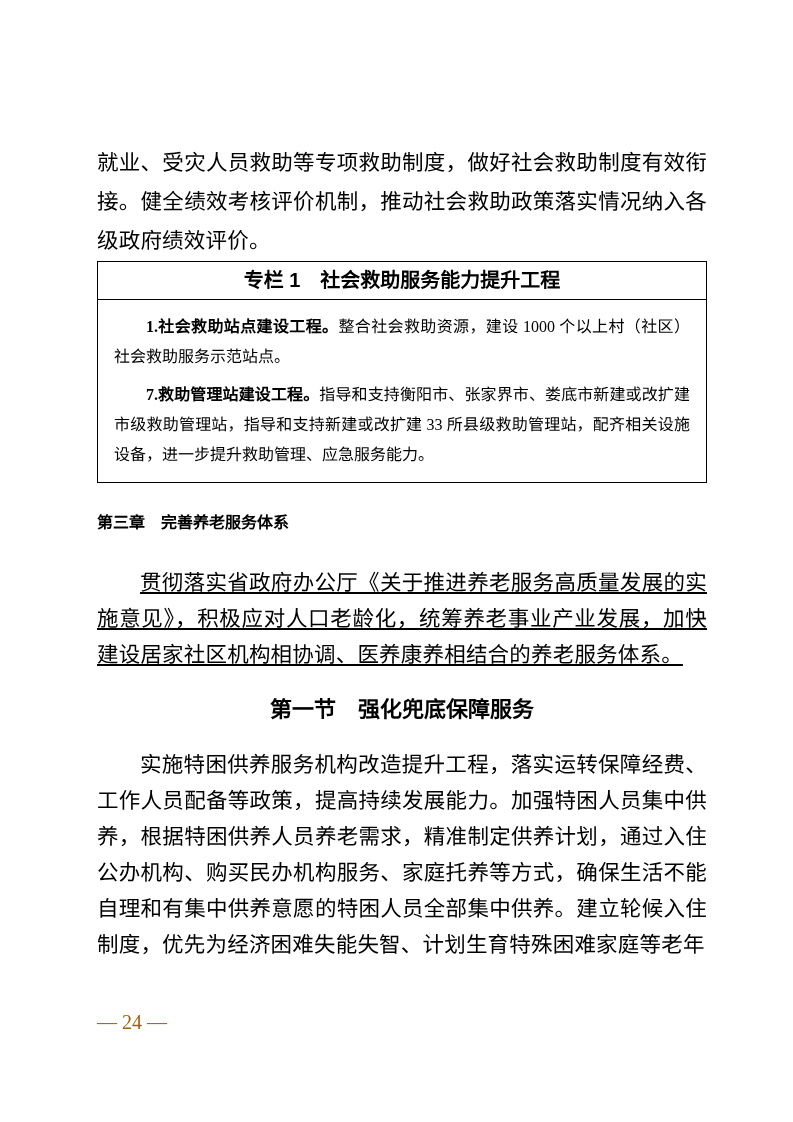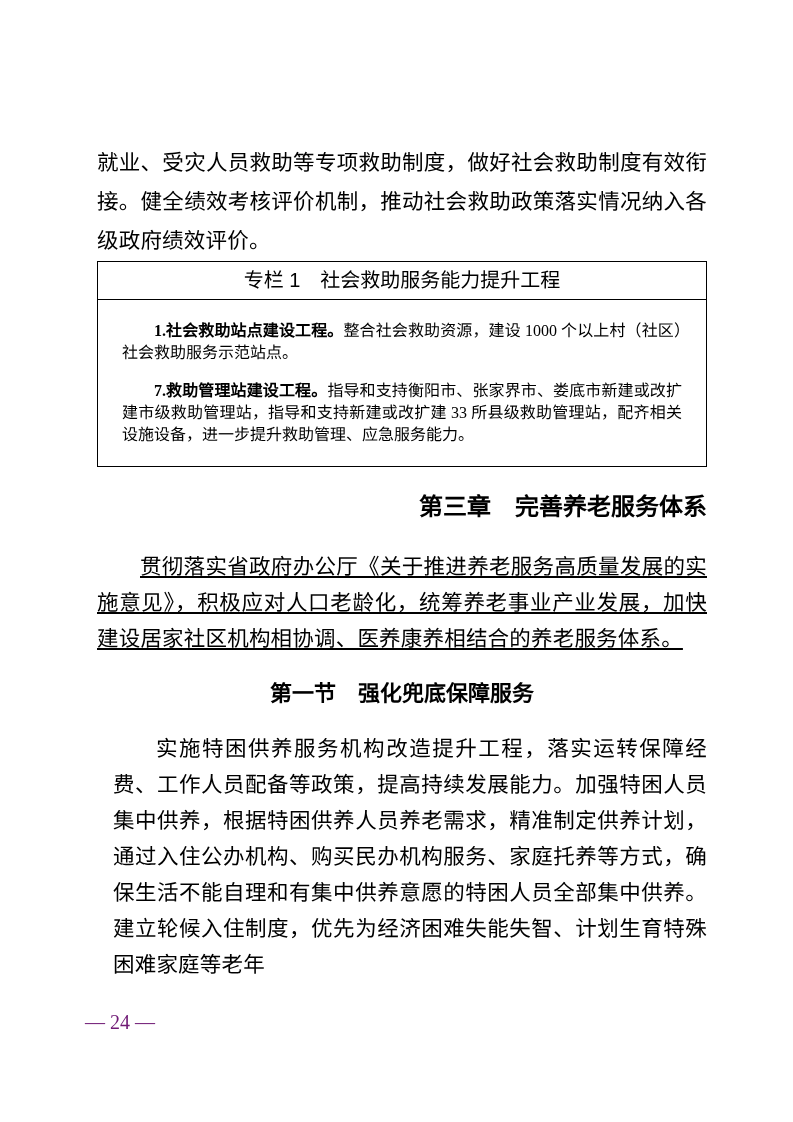--- a/index.html
+++ b/index.html
@@ -32,72 +32,72 @@
   }
   .p1 {
     margin-top: 144px;
     line-height: 39px;
     text-indent: 0;
   }
   .indent2 {
     text-indent: 2em;
   }
   .p2 { margin-top: 22px; text-decoration: underline; }
-  .p3 { margin-top: 19px; margin-left: 16px; }
+  .p3 { margin-top: 19px; }
 
   .callout {
     margin-top: 0px;
     border: 1.5px solid #000000;
   }
   .callout-header {
     font-family: "Liberation Sans", sans-serif;
-    font-weight: normal;
+    font-weight: bold;
     font-size: 20px;
     line-height: 37px;
     text-align: center;
     border-bottom: 1.5px solid #000000;
   }
   .callout-body {
     padding: 4px 8px 4px 8px;
   }
   .callout-item {
-    margin: 16px;
+    margin: 8px;
     font-size: 16px;
-    line-height: 22px;
+    line-height: 30px;
     text-align: justify;
     text-justify: inter-ideograph;
     text-indent: 2em;
   }
   .callout-item .lead {
     font-weight: bold;
   }
 
   .chapter-heading {
     margin: 20px 0 0 0;
     font-family: "Liberation Sans", sans-serif;
     font-weight: bold;
-    font-size: 24px;
+    font-size: 16px;
     line-height: 40px;
-    text-align: right;
+    text-align: left;
   }
   .section-heading {
     margin: 19px 0 0 0;
     font-family: Liberation Sans, sans-serif;
     font-weight: bold;
     font-size: 22px;
     line-height: 36px;
     text-align: center;
   }
   .page-footer {
     position: absolute;
-    left: 85px;
+    left: 97px;
     top: 1008px;
     font-size: 20px;
     line-height: 28px;
-    color: #701a75;
+    color: #a16207;
   }
 </style>
 </head>
 <body>
 
 <div class="page">
   <div class="content">
 
     <p class="body-text p1">就业、受灾人员救助等专项救助制度，做好社会救助制度有效衔接。健全绩效考核评价机制，推动社会救助政策落实情况纳入各级政府绩效评价。</p>
 

